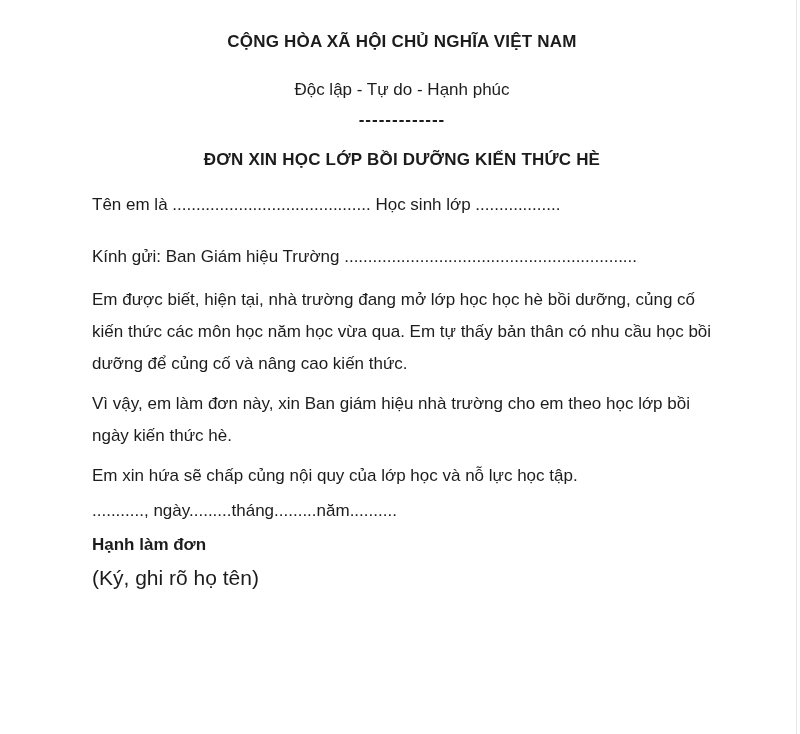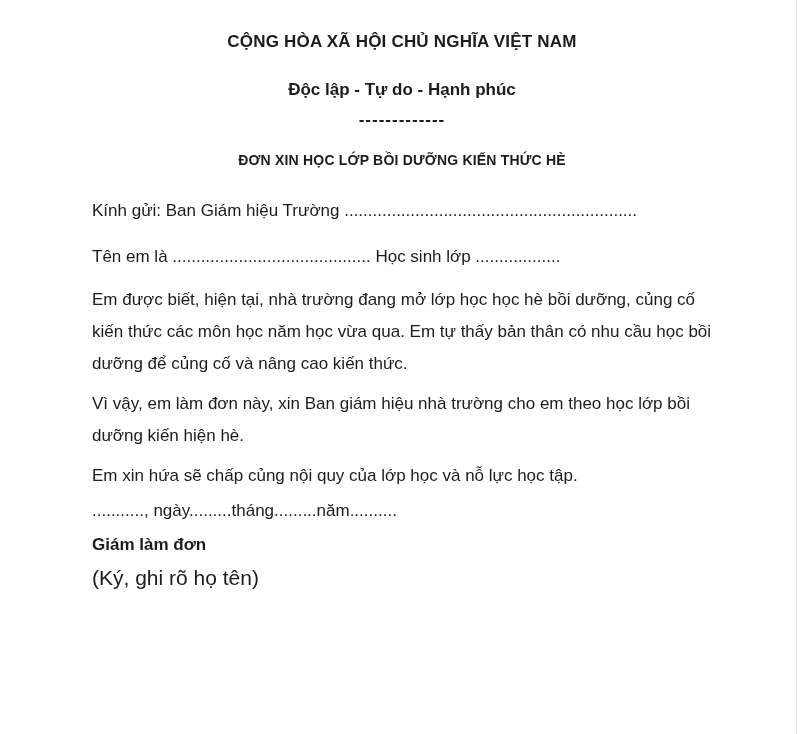--- a/index.html
+++ b/index.html
@@ -36,33 +36,33 @@
     text-align: center;
   }
   .motto-1 {
     font-size: 17px;
     font-weight: bold;
     line-height: 20px;
     letter-spacing: 0.2px;
   }
   .motto-2 {
     font-size: 17px;
-    font-weight: bold;
+    font-weight: normal;
     line-height: 20px;
     margin-top: 28px;
   }
   .dashes {
     font-size: 17px;
     font-weight: bold;
     line-height: 20px;
     margin-top: 10px;
     letter-spacing: 1px;
   }
   .doc-title {
-    font-size: 14px;
+    font-size: 17px;
     font-weight: bold;
     line-height: 20px;
     margin: 20px 0 0 0;
     letter-spacing: 0.2px;
   }
   .form-line {
     font-size: 17px;
     line-height: 22px;
     margin: 24px 0 0 0;
     white-space: nowrap;
@@ -105,33 +105,33 @@
 
 <div class="page">
 
   <div class="doc-header">
     <div class="motto-1">CỘNG HÒA XÃ HỘI CHỦ NGHĨA VIỆT NAM</div>
     <div class="motto-2">Độc lập - Tự do - Hạnh phúc</div>
     <div class="dashes">-------------</div>
     <h1 class="doc-title">ĐƠN XIN HỌC LỚP BỒI DƯỠNG KIẾN THỨC HÈ</h1>
   </div>
 
+  <p class="form-line">Tên em là .......................................... Học sinh lớp ..................</p>
+
   <p class="form-line first">Kính gửi: Ban Giám hiệu Trường ..............................................................</p>
-
-  <p class="form-line">Tên em là .......................................... Học sinh lớp ..................</p>
 
 
   <p class="body-para first">Em được biết, hiện tại, nhà trường đang mở lớp học học hè bồi dưỡng, củng cố kiến thức các môn học năm học vừa qua. Em tự thấy bản thân có nhu cầu học bồi dưỡng để củng cố và nâng cao kiến thức.</p>
 
-  <p class="body-para">Vì vậy, em làm đơn này, xin Ban giám hiệu nhà trường cho em theo học lớp bồi dưỡng kiến hiện hè.</p>
+  <p class="body-para">Vì vậy, em làm đơn này, xin Ban giám hiệu nhà trường cho em theo học lớp bồi ngày kiến thức hè.</p>
 
   <p class="body-para">Em xin hứa sẽ chấp củng nội quy của lớp học và nỗ lực học tập.</p>
 
 
   <p class="date-line">..........., ngày.........tháng.........năm..........</p>
 
-  <p class="signer-title">Giám làm đơn</p>
+  <p class="signer-title">Hạnh làm đơn</p>
 
   <p class="signer-note">(Ký, ghi rõ họ tên)</p>
 
 </div>
 
 <div class="page-edge"></div>
 
 </body></html>

